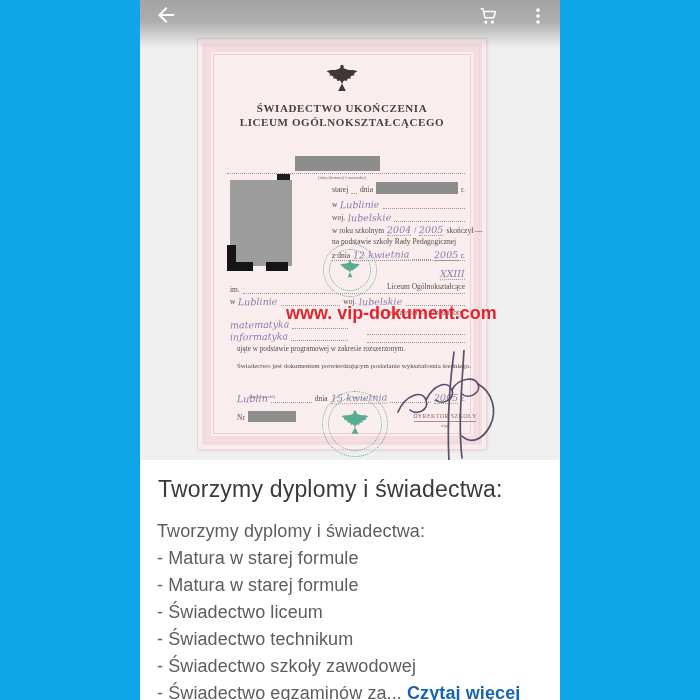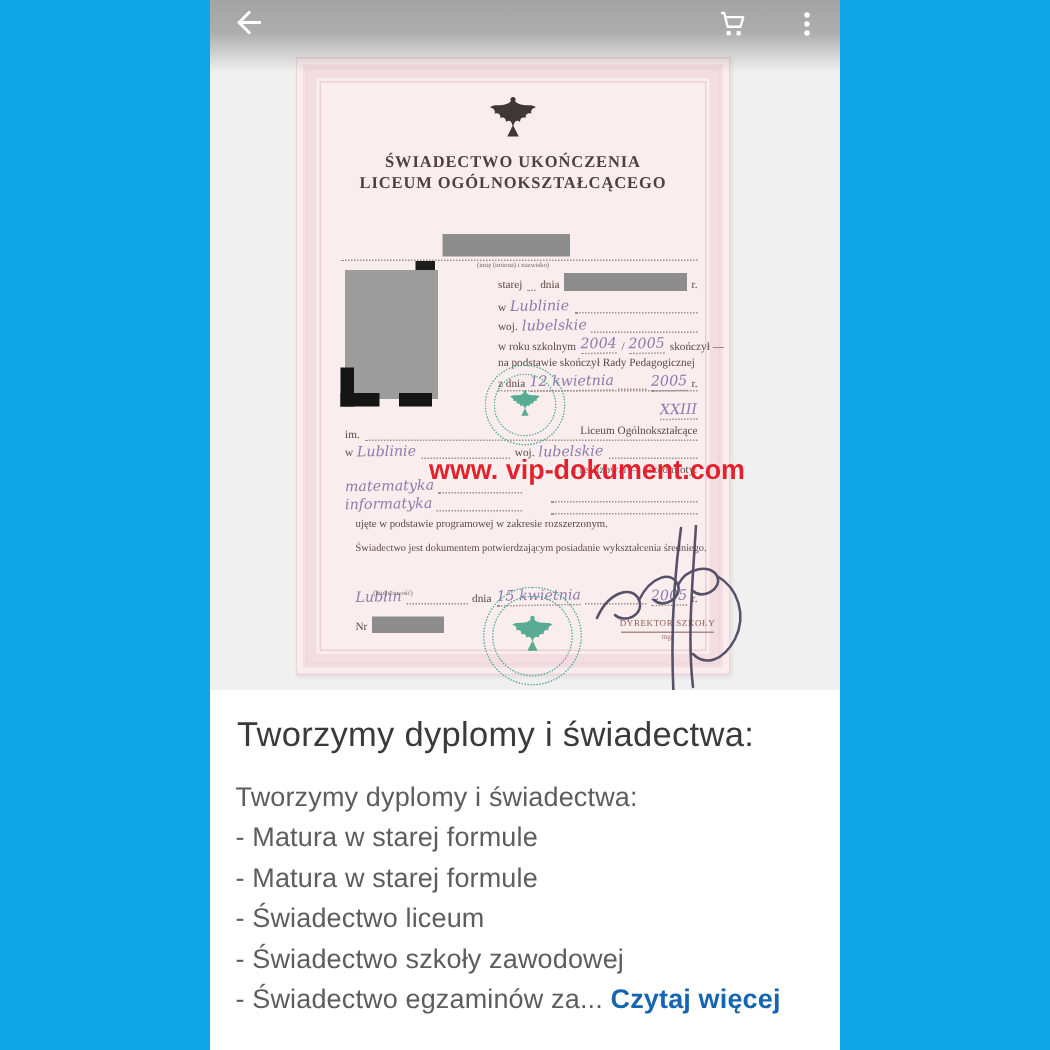--- a/index.html
+++ b/index.html
@@ -139,21 +139,21 @@
 
         <div class="row" style="left:135px;width:133px;top:184px;">
           <span>w roku szkolnym</span>
           <span class="hw hwU">2004</span>
           <span>/</span>
           <span class="hw hwU">2005</span>
           <span>skończył —</span>
         </div>
 
         <div class="row" style="left:135px;width:133px;top:197px;height:11px;">
-          <span>na podstawie skończył Rady Pedagogicznej</span>
+          <span>na podstawie szkoły Rady Pedagogicznej</span>
         </div>
 
         <div class="row" style="left:135px;width:133px;top:209px;">
           <span>z dnia</span>
           <span class="hw hwU">12 kwietnia</span>
           <span class="fill"></span>
           <span class="hw hwU">2005</span>
           <span>r.</span>
         </div>
 
@@ -271,20 +271,21 @@
       </div>
     </div>
 
     <div class="desc">
       <div class="heading">Tworzymy dyplomy i świadectwa:</div>
       <div class="bodytext">
         <div>Tworzymy dyplomy i świadectwa:</div>
         <div>- Matura w starej formule</div>
         <div>- Matura w starej formule</div>
         <div>- Świadectwo liceum</div>
+        <div>- Świadectwo technikum</div>
         <div>- Świadectwo szkoły zawodowej</div>
         <div>
           <span>- Świadectwo egzaminów za... </span><a class="readmore">Czytaj więcej</a>
         </div>
       </div>
     </div>
 
   </div>
 </div>
 

